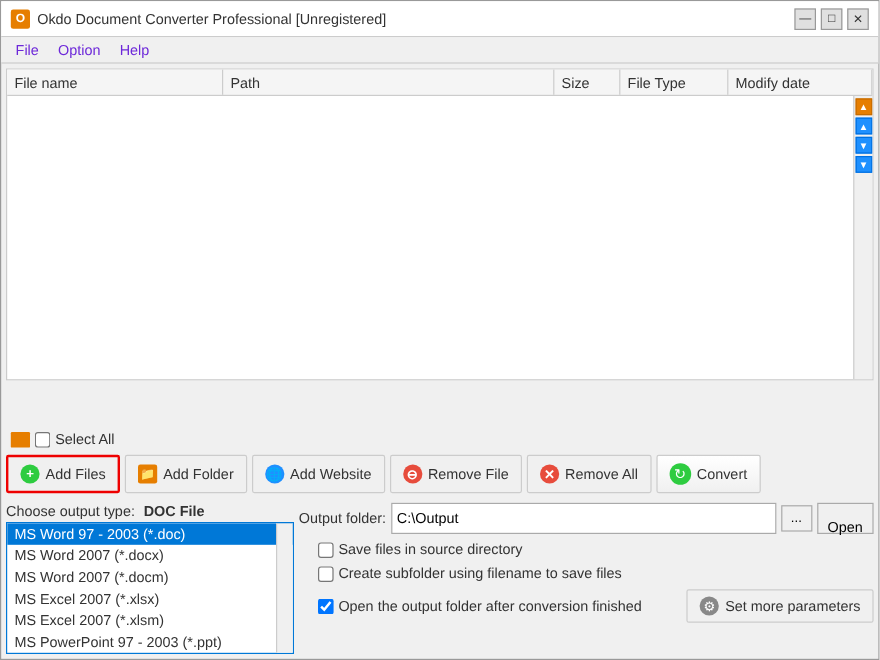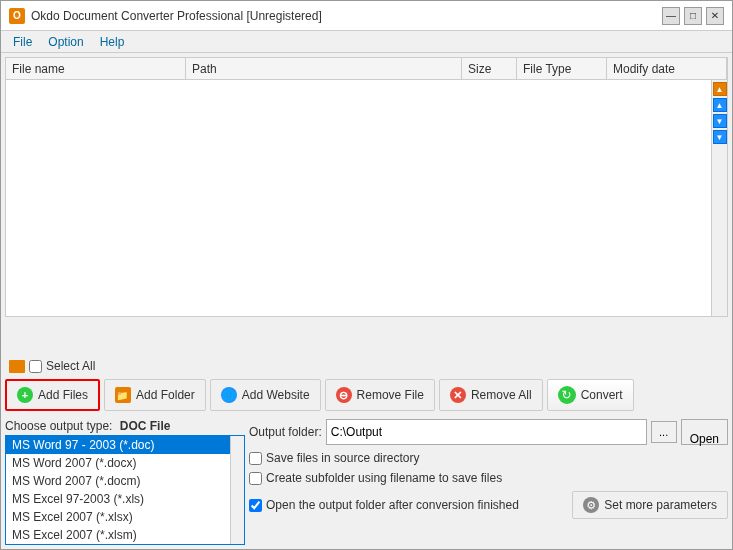--- a/index.html
+++ b/index.html
@@ -71,21 +71,21 @@
       height: 22px;
       display: flex;
       align-items: center;
       padding: 0 4px;
       border-bottom: 1px solid #ccc;
     }
     .menu-item {
       padding: 0 8px;
       cursor: pointer;
       font-size: 12px;
-      color: #0369a1;
+      color: #6d28d9;
     }
     .file-table-area {
       background: white;
       margin: 4px;
       border: 1px solid #ccc;
       flex: 1;
       display: flex;
       flex-direction: column;
       min-height: 0;
       position: relative;
@@ -339,20 +339,21 @@
       background: #f0f0f0;
       cursor: pointer;
       font-size: 12px;
     }
     .checkbox-row {
       display: flex;
       align-items: center;
       gap: 4px;
       font-size: 12px;
       color: #333;
+      margin-left: 16px;
     }
     .set-params-btn {
       height: 28px;
       padding: 0 10px;
       border: 1px solid #ccc;
       background: #f0f0f0;
       cursor: pointer;
       display: flex;
       align-items: center;
       gap: 5px;
@@ -458,21 +459,20 @@
 
     <div class="output-type-panel">
       <div class="output-type-label">
         <span>Choose output type:</span>
         <span style="margin-left:4px;font-weight:bold;">DOC File</span>
       </div>
       <div class="output-list">
         <div class="output-list-item selected">MS Word 97 - 2003 (*.doc)</div>
         <div class="output-list-item">MS Word 2007 (*.docx)</div>
         <div class="output-list-item">MS Word 2007 (*.docm)</div>
-        <div class="output-list-item">MS Excel 97-2003 (*.xls)</div>
         <div class="output-list-item">MS Excel 2007 (*.xlsx)</div>
         <div class="output-list-item">MS Excel 2007 (*.xlsm)</div>
         <div class="output-list-item">MS PowerPoint 97 - 2003 (*.ppt)</div>
         <div class="output-list-scroll"></div>
       </div>
     </div>
 
     <div class="output-settings-panel">
       <div class="output-folder-row">
         <span class="output-folder-label">Output folder:</span>

